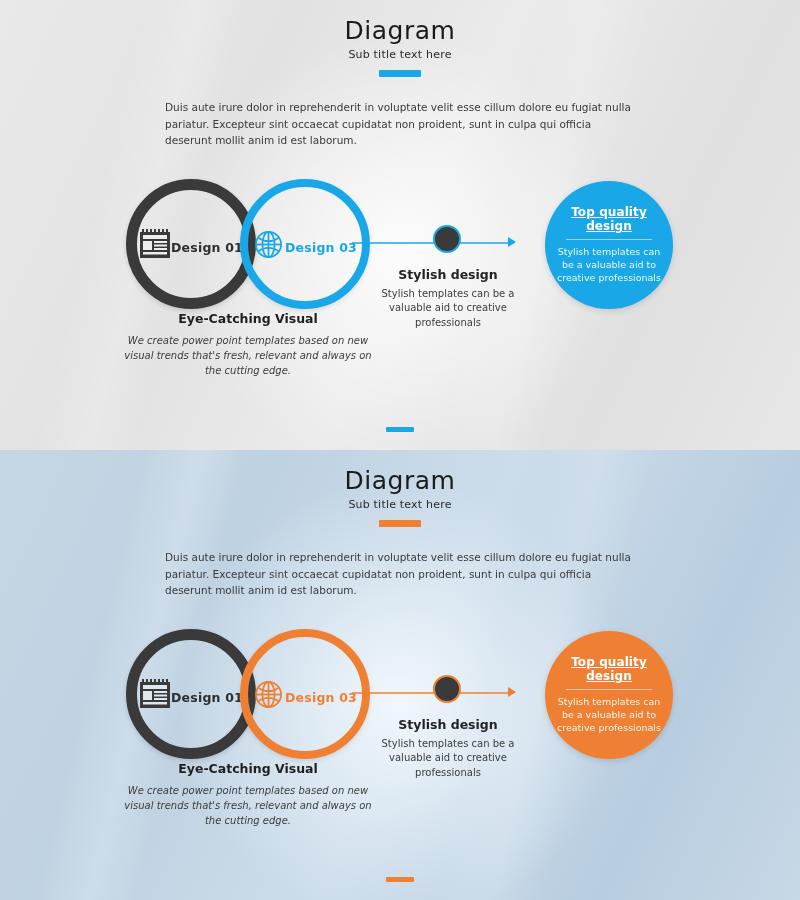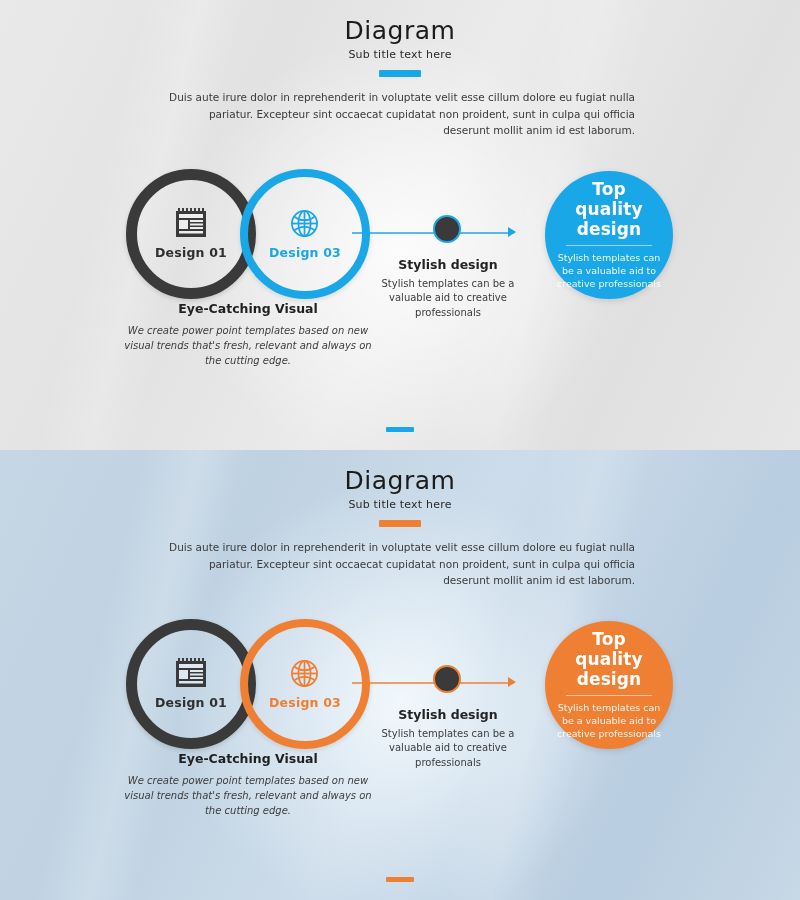--- a/index.html
+++ b/index.html
@@ -35,30 +35,30 @@
   
   .head{text-align:center;padding-top:18px;}
   .title{
     font-size:25px;font-weight:400;letter-spacing:.5px;color:#1b1b1b;
     line-height:1.05;font-family:"DejaVu Sans","Liberation Sans",sans-serif;
   }
   .subtitle{font-size:11px;color:#2a2a2a;margin-top:4px;letter-spacing:.2px;}
   .head-rule{width:42px;height:7px;margin:9px auto 0;border-radius:1px;}
 
   .intro{
-    width:470px;margin:12px auto 0;text-align:right;
+    width:470px;margin:22px auto 0;text-align:left;
     font-size:10.5px;line-height:1.58;color:#3a3a3a;
   }
 
   
   .stage{position:relative;height:210px;margin-top:22px;}
 
   .ring{
     position:absolute;border-radius:50%;box-sizing:border-box;
-    display:flex;flex-direction:column;align-items:center;justify-content:center;
+    display:flex;align-items:center;justify-content:center;
   }
   .ring-dark{
     left:126px;top:8px;width:130px;height:130px;border:11px solid #3a3a3a;
     box-shadow:0 2px 5px rgba(0,0,0,.14);
   }
   .ring-accent{
     left:240px;top:8px;width:130px;height:130px;border:8px solid var(--accent);
     box-shadow:0 2px 5px rgba(0,0,0,.10);
   }
   .ring-label{font-size:12.5px;font-weight:bold;letter-spacing:.2px;margin-top:7px;}
@@ -84,21 +84,21 @@
   .mid-title{font-size:12.5px;font-weight:bold;color:#232323;}
   .mid-body{font-size:10px;line-height:1.45;color:#3c3c3c;margin-top:5px;}
 
   
   .disc{
     position:absolute;left:545px;top:10px;width:128px;height:128px;border-radius:50%;
     background:var(--accent);box-shadow:0 2px 6px rgba(0,0,0,.12);
     display:flex;flex-direction:column;align-items:center;justify-content:center;
     padding:0 12px;box-sizing:border-box;text-align:center;
   }
-  .disc-title{font-size:17px;font-weight:bold;color:#ffffff;letter-spacing:.1px;}
+  .disc-title{font-size:12px;font-weight:bold;color:#ffffff;letter-spacing:.1px;text-decoration:underline;}
   .disc-rule{width:86px;height:1px;background:rgba(255,255,255,.55);margin:6px 0 6px;}
   .disc-body{font-size:9.5px;line-height:1.35;color:rgba(255,255,255,.92);}
 
   
   .caption{position:absolute;left:124px;top:140px;width:248px;text-align:center;}
   .cap-title{font-size:12.5px;font-weight:bold;color:#1f1f1f;}
   .cap-body{font-size:10px;line-height:1.5;color:#3c3c3c;margin-top:7px;font-style:italic;}
 
   .foot-rule{position:absolute;left:386px;bottom:18px;width:28px;height:5px;border-radius:1px;}
 </style>

